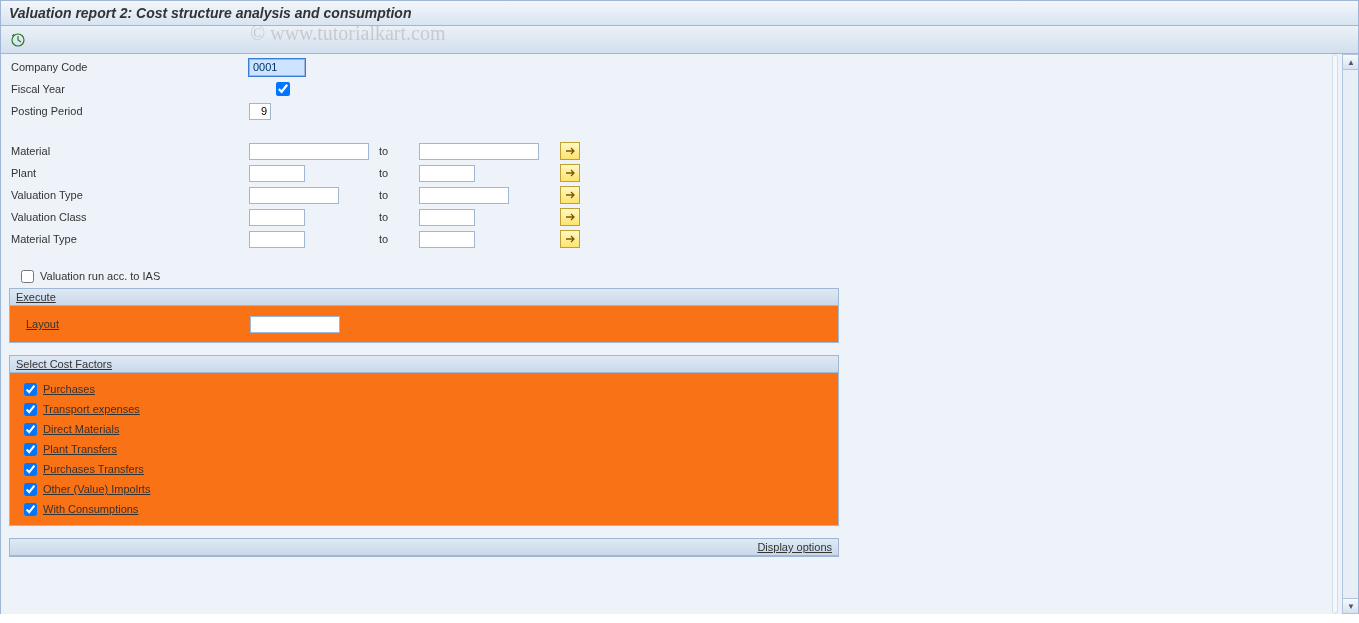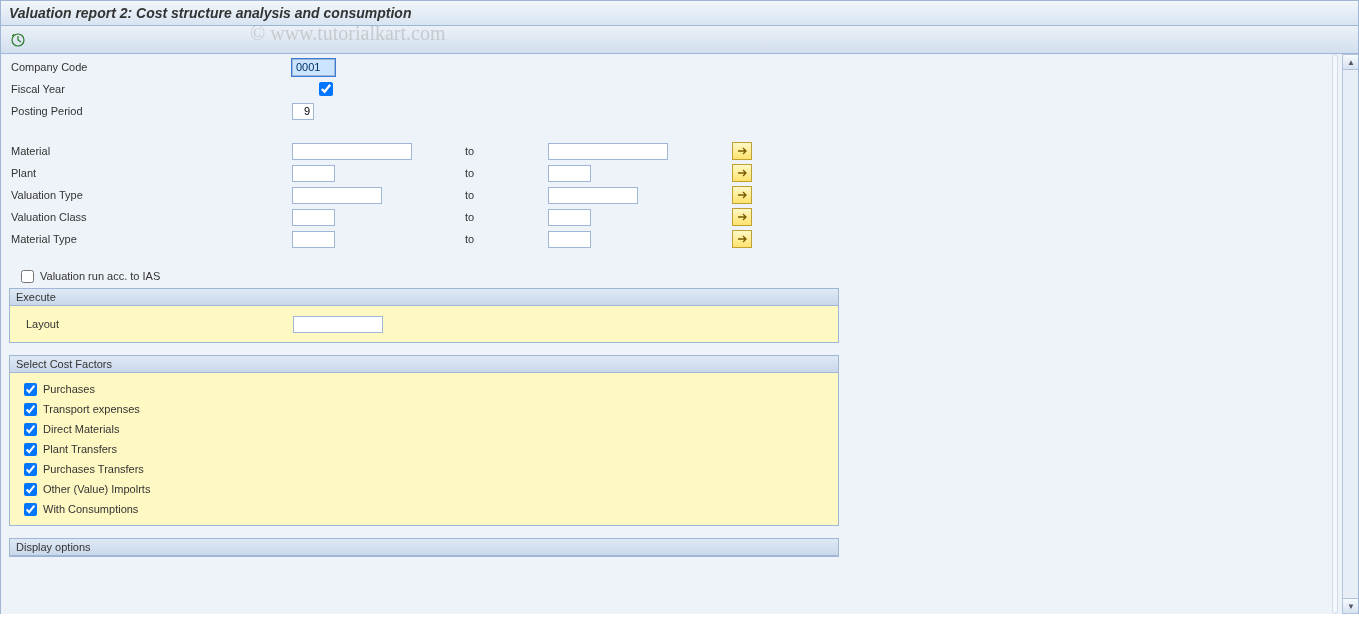--- a/index.html
+++ b/index.html
@@ -45,40 +45,39 @@
       height: 560px;
       overflow: hidden;
     }
     .form-section {
       padding: 2px 8px 2px 8px;
     }
     .form-row {
       display: flex;
       align-items: center;
       height: 22px;
-      gap: 43px;
     }
     .form-label {
       width: 240px;
       padding-left: 2px;
       color: #333;
     }
     .form-input {
       border: 1px solid #9fb7d4;
       background: #fff;
       height: 17px;
       padding: 0 3px;
       font-size: 11px;
     }
     .form-input.selected {
       background: #cce4ff;
       outline: 1px solid #3a7bd5;
       color: #003366;
     }
-    .w-small { width: 43px; }
+    .w-small { width: 56px; }
     .w-med { width: 90px; }
     .w-large { width: 120px; }
     .range-btn {
       width: 20px; height: 18px;
       background: linear-gradient(to bottom, #fff8c6, #ffe36e);
       border: 1px solid #c0a030;
       display: inline-flex;
       align-items: center; justify-content: center;
       cursor: pointer;
       margin-left: 6px;
@@ -87,22 +86,23 @@
     .checkbox-row {
       display: flex;
       align-items: center;
       height: 20px;
       padding-left: 20px;
     }
     .checkbox-row input { margin-right: 6px; }
     .group-box {
       margin: 2px 8px 4px 8px;
       border: 1px solid #9fb7d4;
-      background: #fef9c3;
+      background: #f97316;
       width: 830px;
+      text-decoration: underline;
     }
     .group-header {
       background: linear-gradient(to bottom, #dfe9f5, #c9d8ea);
       border-bottom: 1px solid #9fb7d4;
       padding: 2px 6px;
       font-size: 11px;
       color: #333;
     }
     .group-body {
       padding: 6px 6px 6px 14px;
@@ -312,21 +312,21 @@
         </div>
         <div class="cost-row">
           <input type="checkbox" checked="" style="">
           <span>With Consumptions</span>
         </div>
       </div>
   </div>
 
   <div style="height:6px;"></div>
 
-  <div class="group-box" style="margin-bottom:0;">
+  <div class="group-box" style="margin-bottom:0;text-align:right;">
     <div class="group-header">Display options</div>
   </div>
 
   <div class="scrollbar-v">
     <div class="scroll-btn">▲</div>
     <div class="scroll-btn bottom">▼</div>
   </div>
   <div class="scroll-track-inner"></div>
 
 </div>

